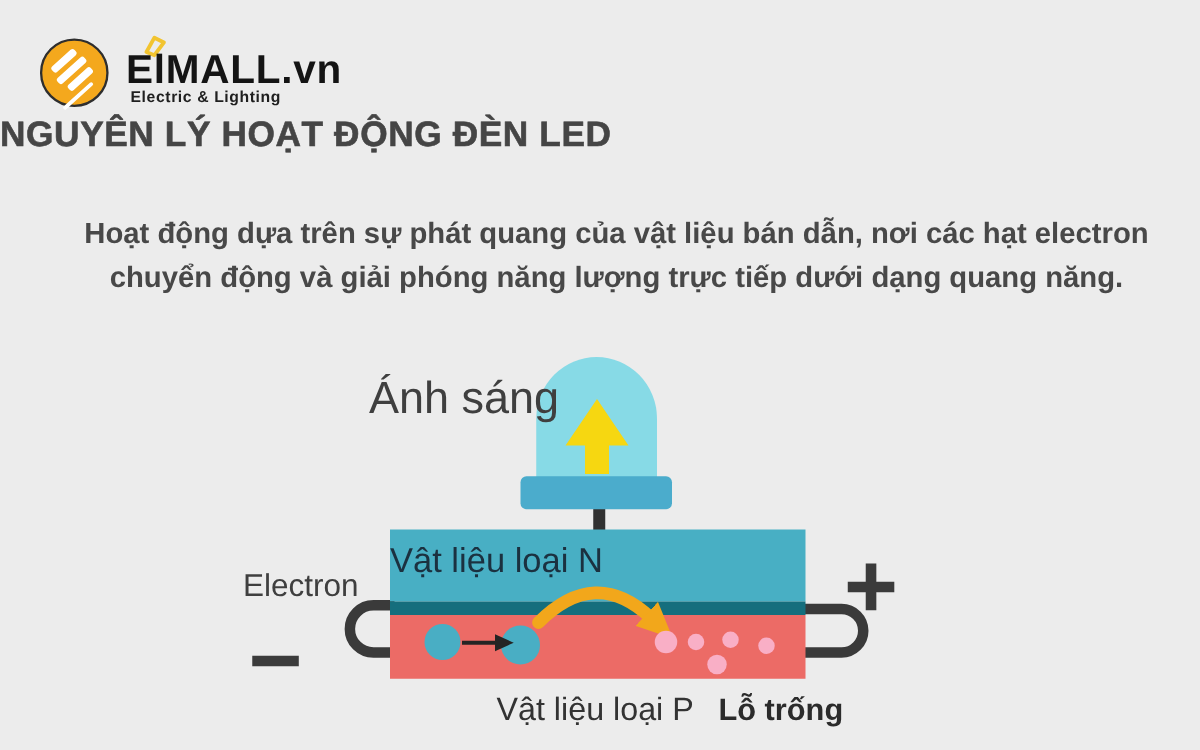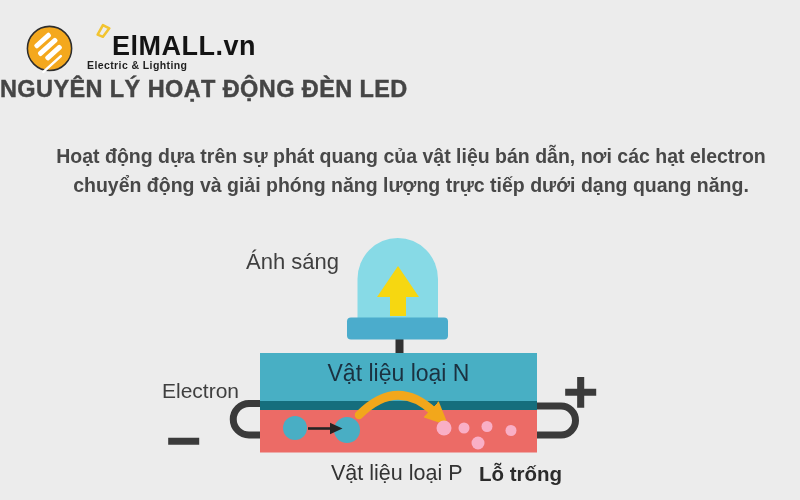--- a/index.html
+++ b/index.html
@@ -3,37 +3,37 @@
 <meta charset="utf-8">
 <style>
   html,body{margin:0;padding:0;}
   body{background:#ececec;font-family:"Liberation Sans","DejaVu Sans",sans-serif;}
   .stage{position:relative;width:800px;height:500px;background:#ececec;overflow:hidden;}
 
   
   .logo-mark{position:absolute;left:25px;top:22px;width:50px;height:52px;}
   .spark{position:absolute;left:95px;top:23px;width:18px;height:17px;}
   .brand{position:absolute;left:84px;top:31px;font-size:27px;font-weight:800;
-         letter-spacing:.5px;color:#141414;white-space:nowrap;margin-left:28px;}
+         letter-spacing:.5px;color:#141414;white-space:nowrap;}
   .tagline{position:absolute;left:87px;top:59px;font-size:10.5px;font-weight:700;
            letter-spacing:.4px;color:#1f1f1f;white-space:nowrap;text-align:right;}
 
   
   .title{position:absolute;left:0;right:0;top:76px;margin:0;text-align:left;
          font-size:23.5px;font-weight:800;letter-spacing:.4px;color:#454545;
          -webkit-text-stroke:.4px #454545;}
   .desc{position:absolute;left:30px;top:131px;width:740px;margin:11px;text-align:center;
         font-size:19.5px;font-weight:700;line-height:28.5px;color:#484848;}
 
   
   .diagram{position:absolute;left:0;top:0;width:800px;height:500px;z-index:1;}
   .dlabel{position:absolute;z-index:2;white-space:nowrap;color:#3f3f3f;}
-  .lbl-light{left:246px;top:249px;font-size:22px;}
+  .lbl-light{left:246px;top:249px;font-size:30px;}
   .lbl-electron{left:162px;top:379px;font-size:21px;}
-  .lbl-n{left:260px;top:360px;width:277px;text-align:center;font-size:23px;color:#1b3140;}
+  .lbl-n{left:260px;top:360px;width:277px;font-size:23px;color:#1b3140;}
   .lbl-p{left:331px;top:461px;font-size:21.5px;color:#333;}
   .lbl-hole{left:479px;top:462px;font-size:20.5px;font-weight:700;color:#2b2b2b;}
   .lbl-plus{left:561px;top:367px;font-size:47px;font-weight:700;color:#3b3b3b;
             font-family:"DejaVu Sans",sans-serif;-webkit-text-stroke:1.6px #3b3b3b;line-height:47px;}
   .lbl-minus{left:164px;top:416px;font-size:47px;font-weight:700;color:#3b3b3b;
              font-family:"DejaVu Sans",sans-serif;-webkit-text-stroke:1.6px #3b3b3b;line-height:47px;}
 </style>
 </head>
 <body>
 

